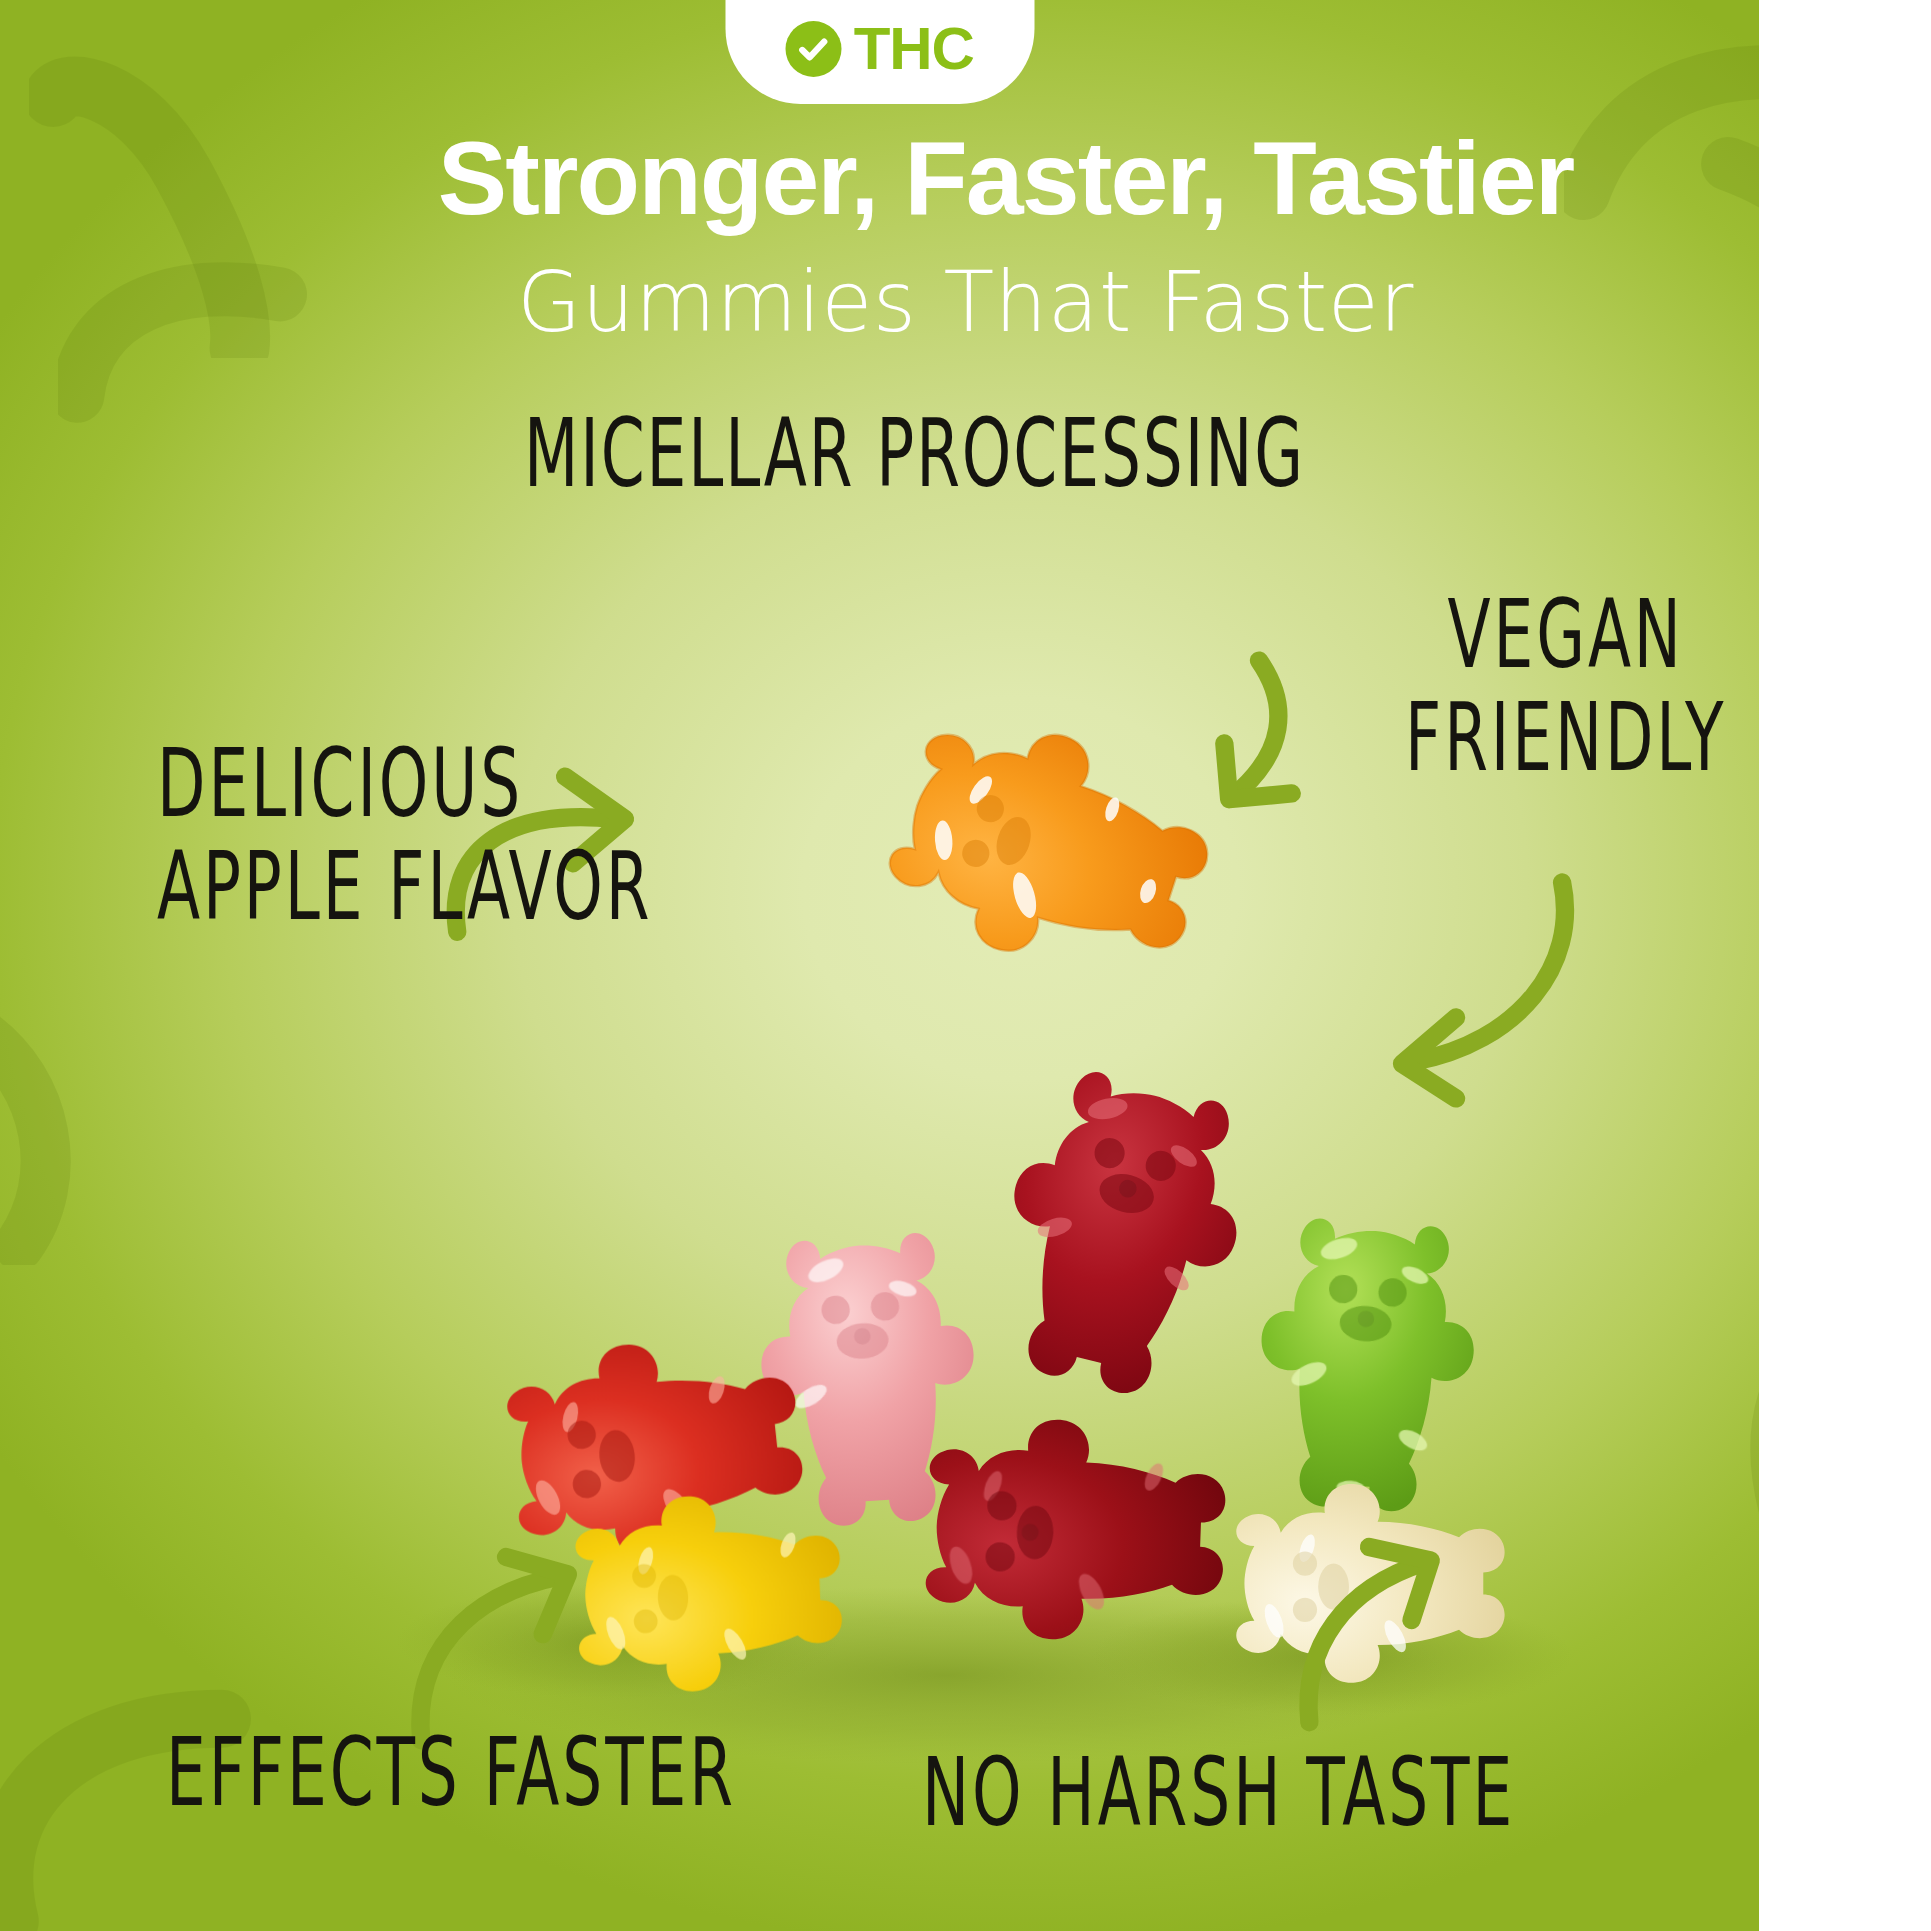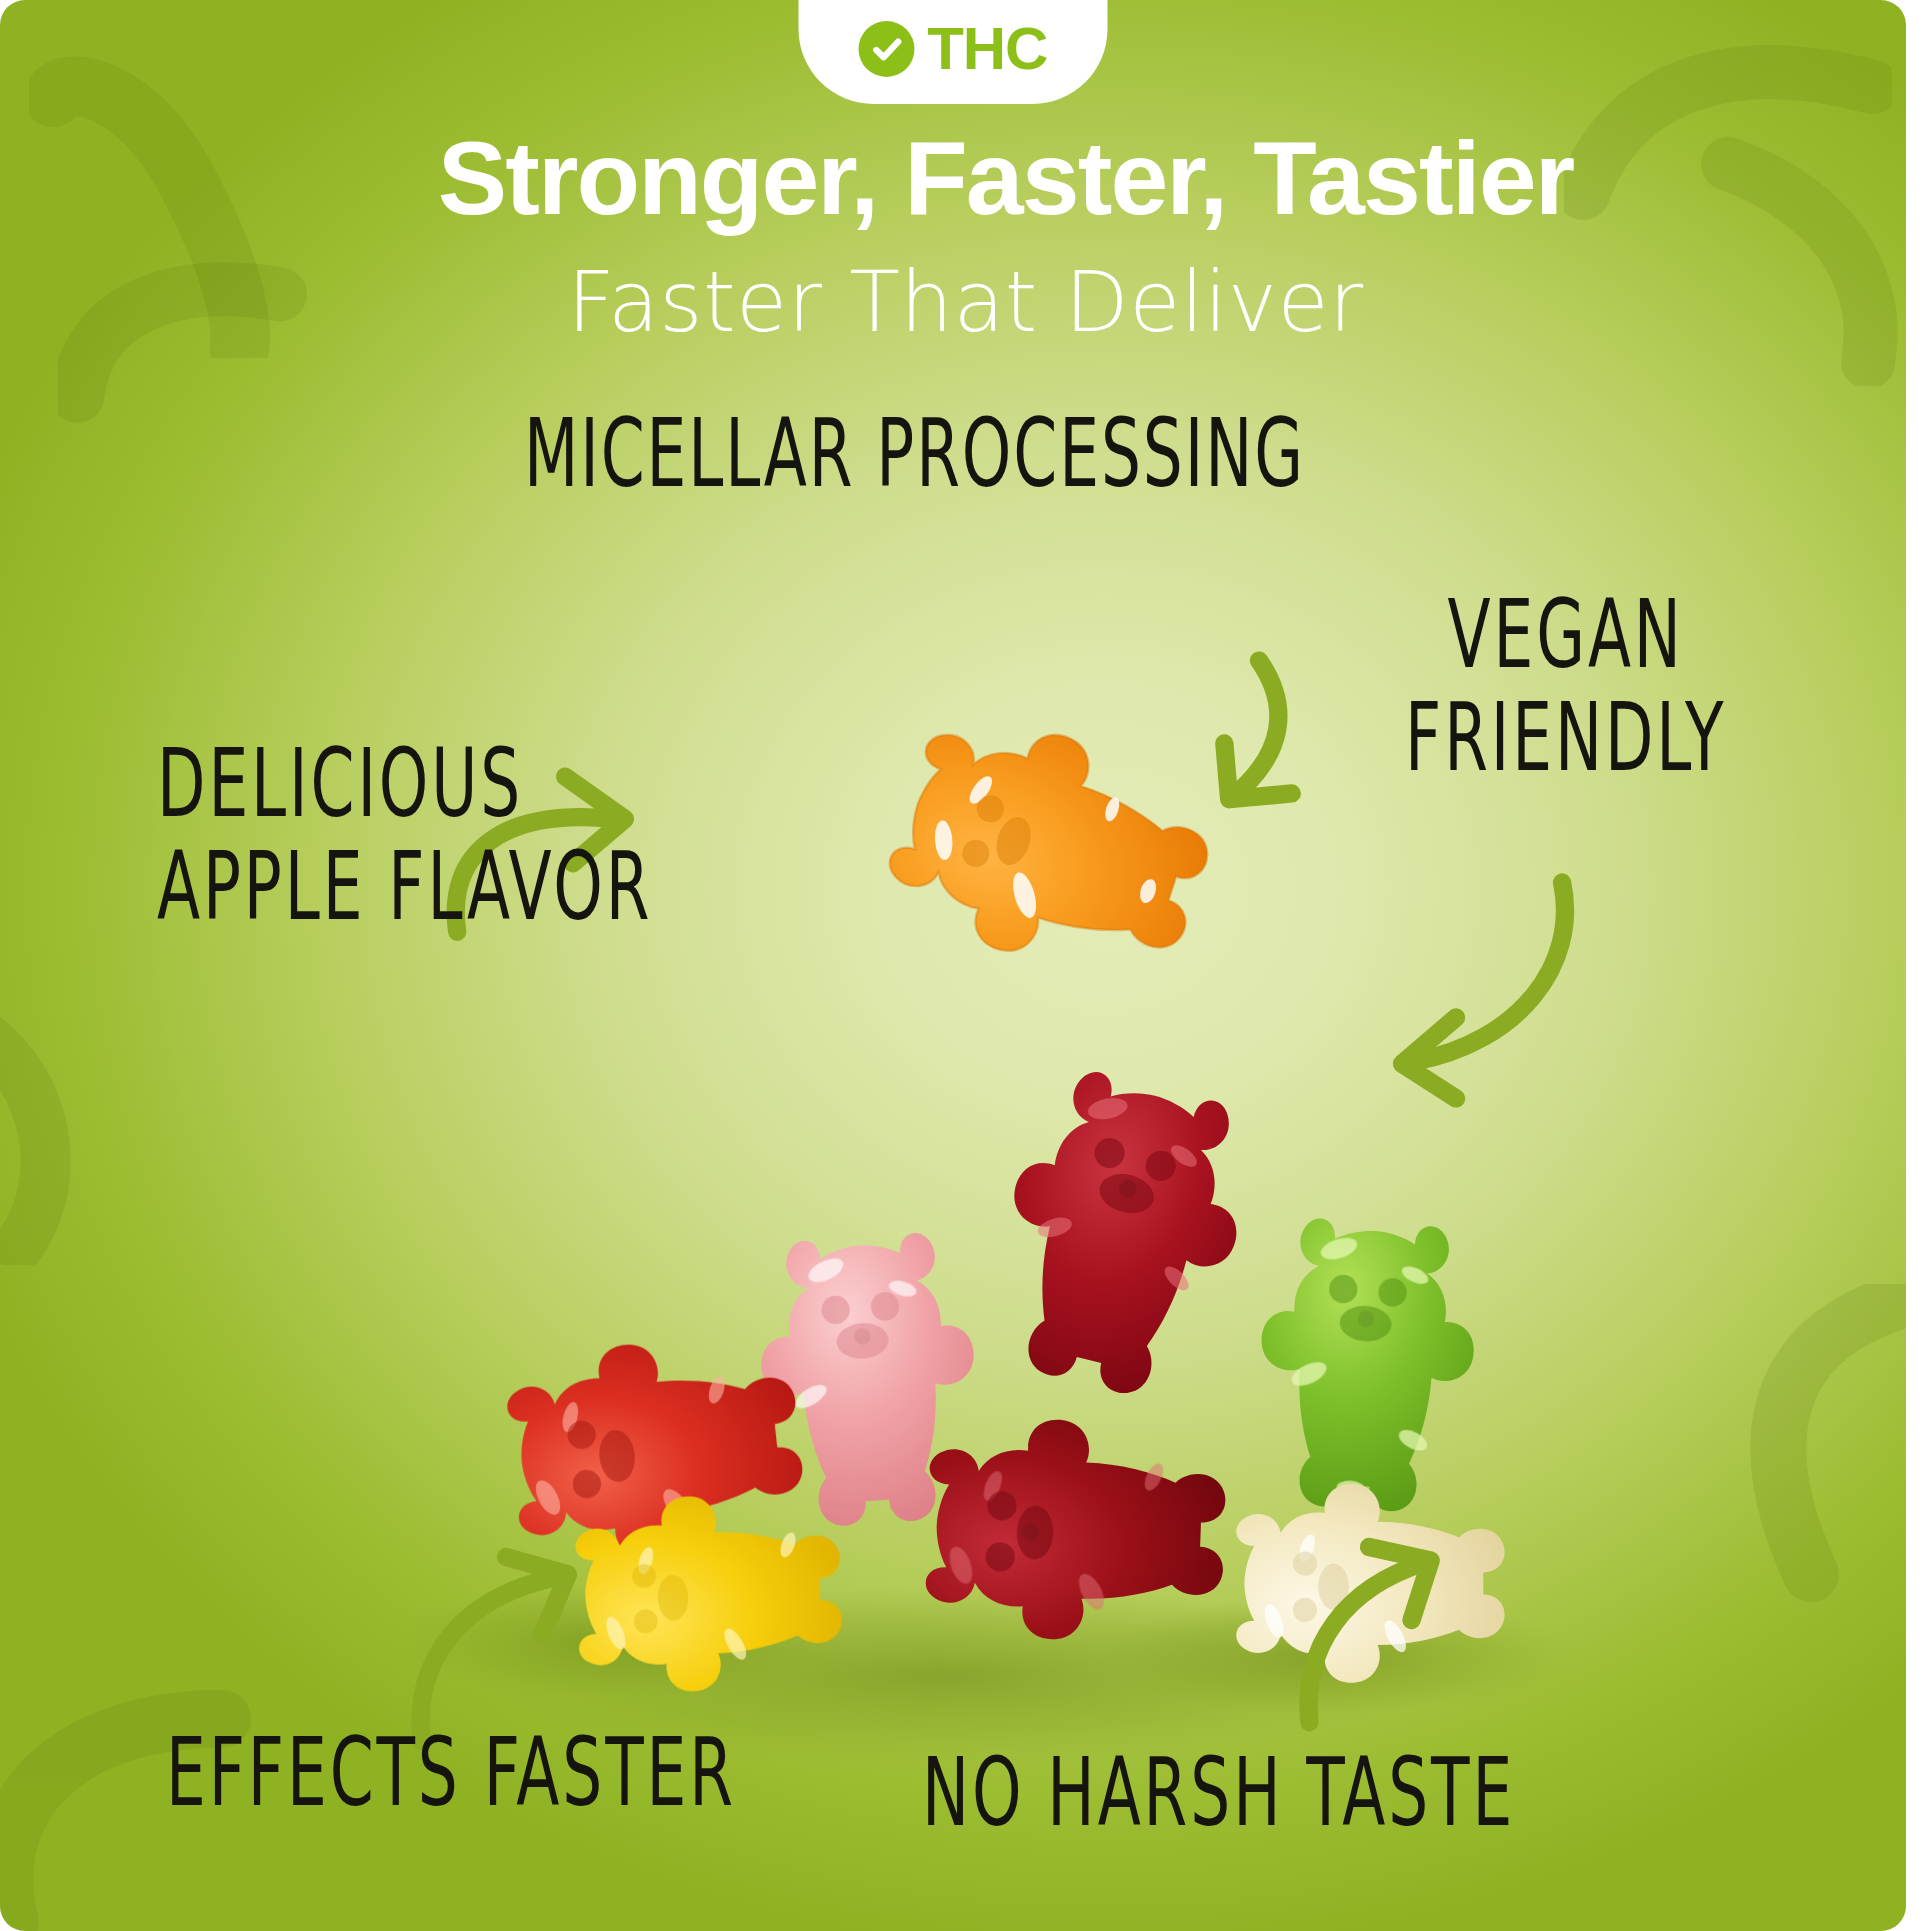--- a/index.html
+++ b/index.html
@@ -2,24 +2,23 @@
 <html><head>
 <meta charset="utf-8">
 <style>
   html,body{margin:0;padding:0;}
   body{
     width:1931px;height:1931px;
     font-family:"Liberation Sans", sans-serif;
     overflow:hidden;
   }
   #stage{
-    position:relative;width:1906px;height:1931px;overflow:hidden;
+    position:relative;width:1759px;height:1931px;overflow:hidden;
     background:
       radial-gradient(ellipse 1207px 1062px at 58% 46%, #e3ecb6 0%, #dfe9ae 18%, #cfdd8e 42%, #b6cd5b 66%, #9dbd33 85%, #8fb223 100%);
-    border-radius: 25px;
   }
   
   .worm{position:absolute;opacity:.16;}
   .worm svg{display:block;}
   .worm path{fill:none;stroke:#5d7a0a;stroke-linecap:round;}
 
   
   #logo-pill{
     position:absolute;left:50%;top:-41px;transform:translateX(-50%);
     width:309px;height:145px;background:#ffffff;border-radius:0 0 75px 75px;
@@ -125,21 +124,21 @@
       <span class="check-badge">
         <svg width="39" height="39" viewBox="0 0 40 40" aria-hidden="true">
           <path d="M9 20.5 L16.5 28 L31.5 12" fill="none" stroke="#ffffff" stroke-width="6.5" stroke-linecap="round" stroke-linejoin="round"></path>
         </svg>
       </span>
       <span id="logo-text">THC</span>
     </div>
   </div>
 
   <div id="headline">Stronger, Faster, Tastier</div>
-  <div id="subhead">Faster That Deliver</div>
+  <div id="subhead">Gummies That Faster</div>
 
   <div id="gummies">
     <svg width="1931" height="1931" viewBox="0 0 2000 2000" aria-hidden="true">
       <defs>
         <radialGradient id="gOrange" cx="38%" cy="30%" r="78%">
           <stop offset="0%" stop-color="#ffb443"></stop>
           <stop offset="45%" stop-color="#f89b1c"></stop>
           <stop offset="100%" stop-color="#e87a05"></stop>
         </radialGradient>
         <radialGradient id="gDarkRed" cx="40%" cy="28%" r="80%">

